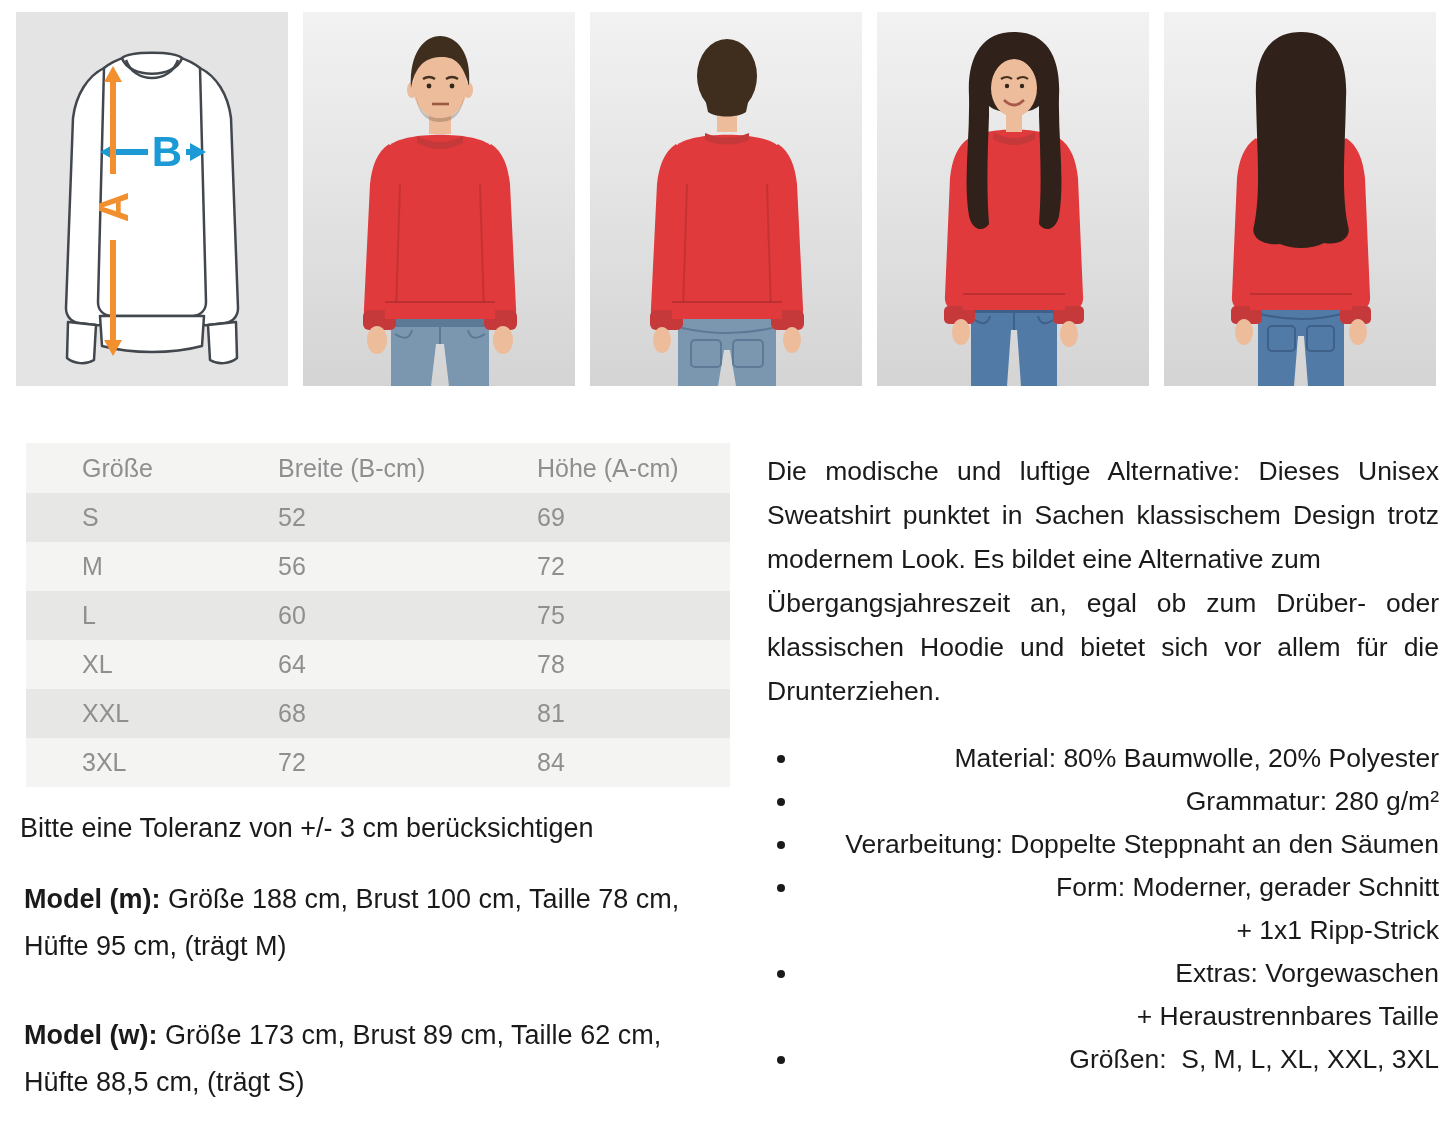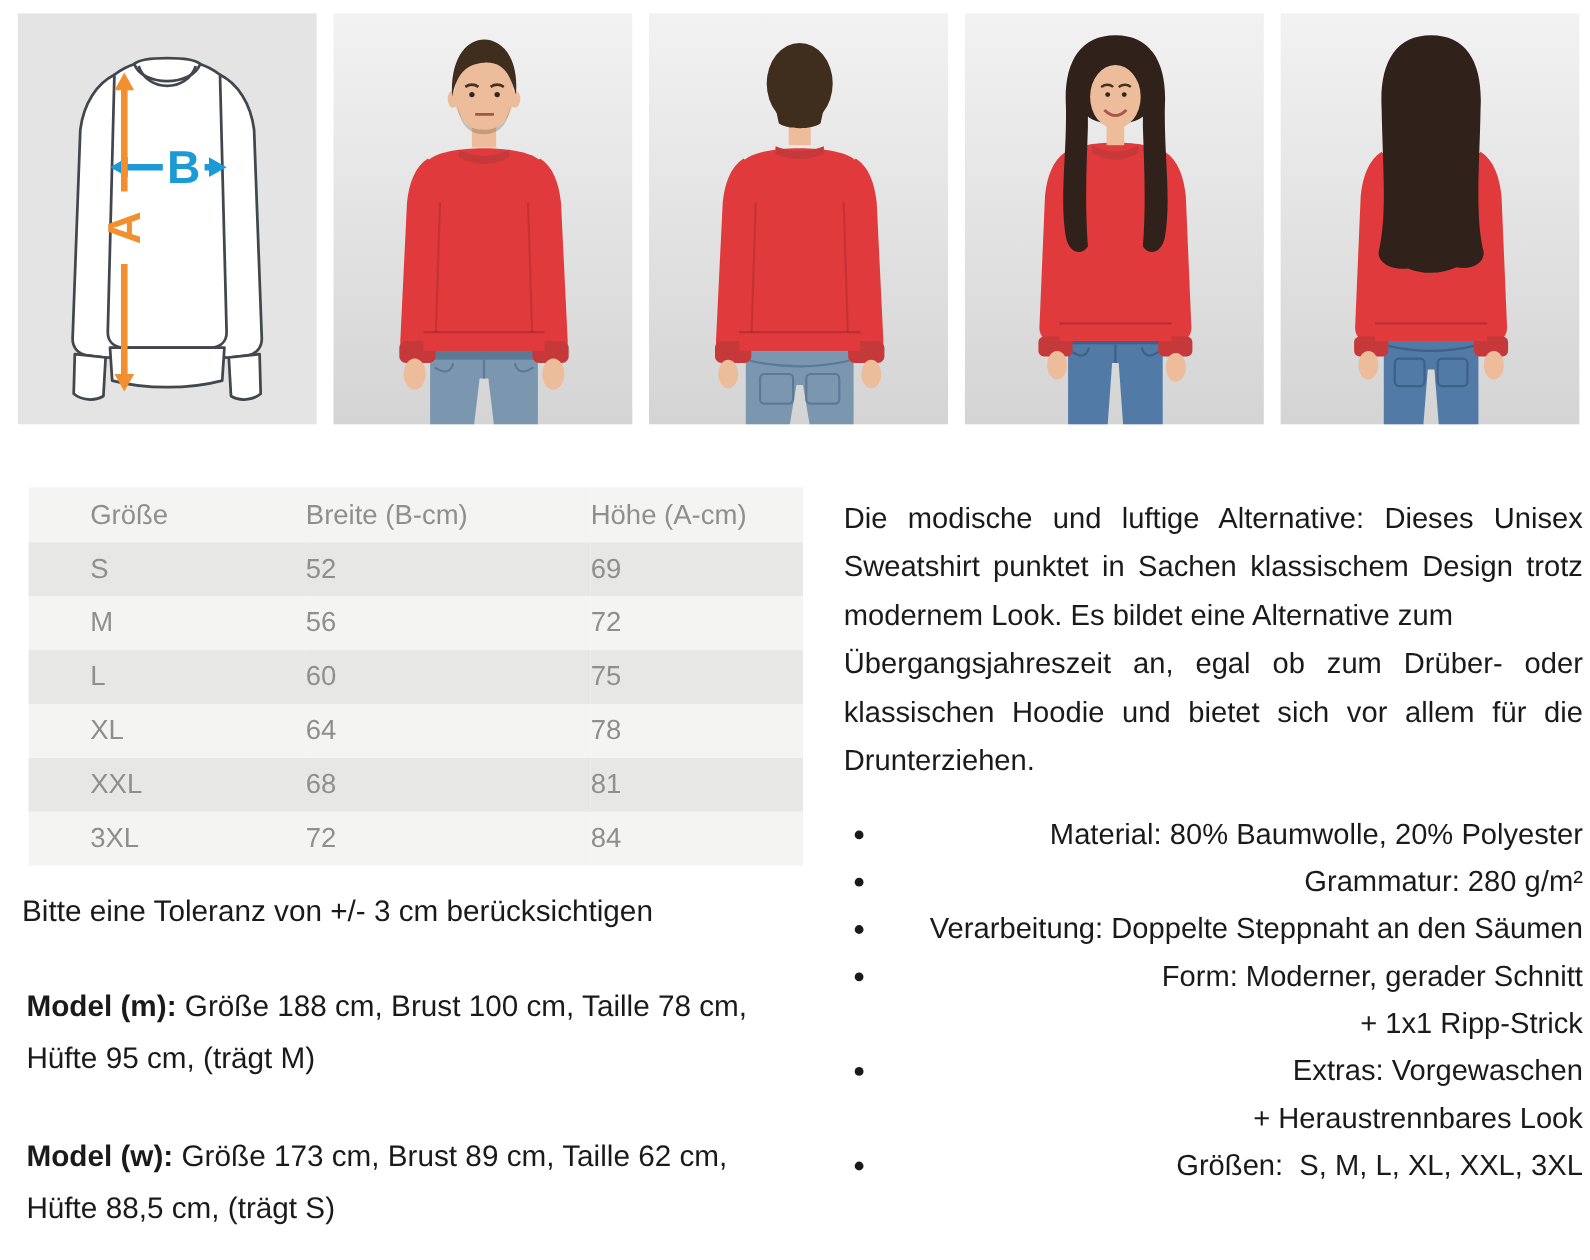--- a/index.html
+++ b/index.html
@@ -19,21 +19,21 @@
   
   table.sizes{border-collapse:collapse;width:704px;table-layout:fixed;font-size:25px;color:var(--table-text);}
   table.sizes col.c1{width:252px;} table.sizes col.c2{width:259px;} table.sizes col.c3{width:193px;}
   table.sizes th,table.sizes td{height:49px;padding:0;font-weight:400;text-align:left;vertical-align:middle;}
   table.sizes th:first-child,table.sizes td:first-child{padding-left:56px;}
   table.sizes thead tr{background:var(--table-row-light);height:50px;}
   table.sizes tbody tr:nth-child(odd){background:var(--table-row-dark);}
   table.sizes tbody tr:nth-child(even){background:var(--table-row-light);}
 
   .note{margin:26px 0 0 -6px;font-size:27px;color:var(--text-dark);}
-  .model{margin:48px 0 0 -2px;font-size:27px;line-height:47px;color:var(--text-dark);}
+  .model{margin:32px 0 0 -2px;font-size:27px;line-height:47px;color:var(--text-dark);}
   .model + .model{margin-top:42px;}
   .model b{font-weight:700;}
 
   
   .desc{font-size:26.5px;line-height:44px;color:var(--text-dark);max-width:692px;}
   .desc .line{display:block;}
   .desc .line.j{text-align:justify;text-align-last:justify;}
   ul.details{list-style:none;margin:24px 0 0 0;padding:0;font-size:26.5px;line-height:43px;color:var(--text-dark);text-align:right;}
   ul.details li{position:relative;padding-left:36px;}
   ul.details li .dot{position:absolute;left:10px;top:18px;width:8px;height:8px;border-radius:50%;background:var(--text-dark);}
@@ -303,17 +303,17 @@
       <span class="line">Drunterziehen.</span>
     </div>
 
     <ul class="details">
       <li class="b"><span class="dot"></span><span>Material: 80% Baumwolle, 20% Polyester</span></li>
       <li class="b"><span class="dot"></span><span>Grammatur: 280 g/m²</span></li>
       <li class="b"><span class="dot"></span><span>Verarbeitung: Doppelte Steppnaht an den Säumen</span></li>
       <li class="b"><span class="dot"></span><span>Form: Moderner, gerader Schnitt</span></li>
       <li class="c1"><span>+ 1x1 Ripp-Strick</span></li>
       <li class="b"><span class="dot"></span><span>Extras: Vorgewaschen</span></li>
-      <li class="c2"><span>+ Heraustrennbares Look</span></li>
+      <li class="c2"><span>+ Heraustrennbares Taille</span></li>
       <li class="b"><span class="dot"></span><span>Größen:  S, M, L, XL, XXL, 3XL</span></li>
     </ul>
   </div>
 </div>
 
 </body></html>

